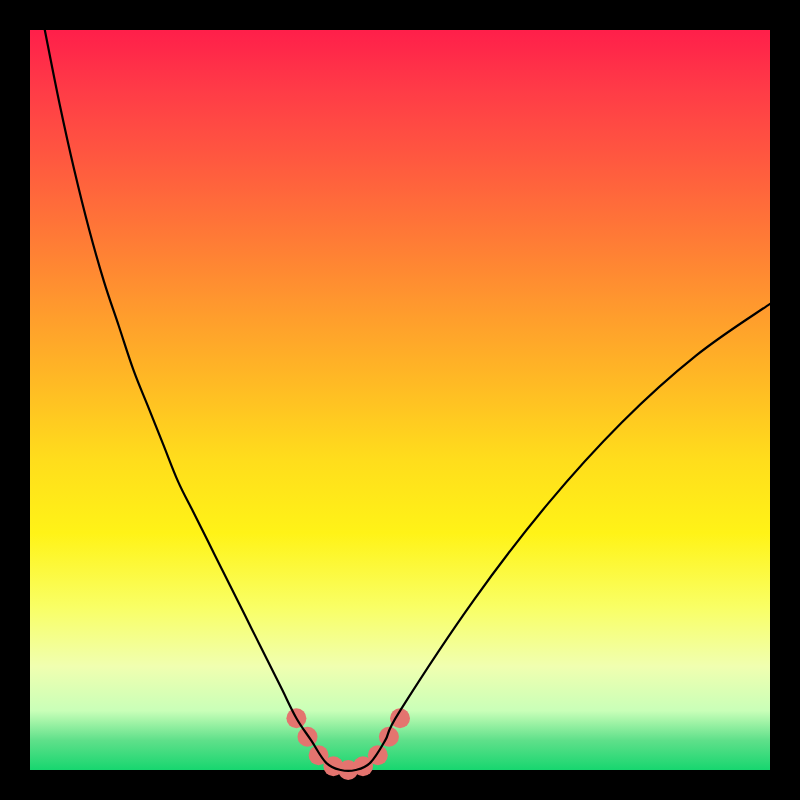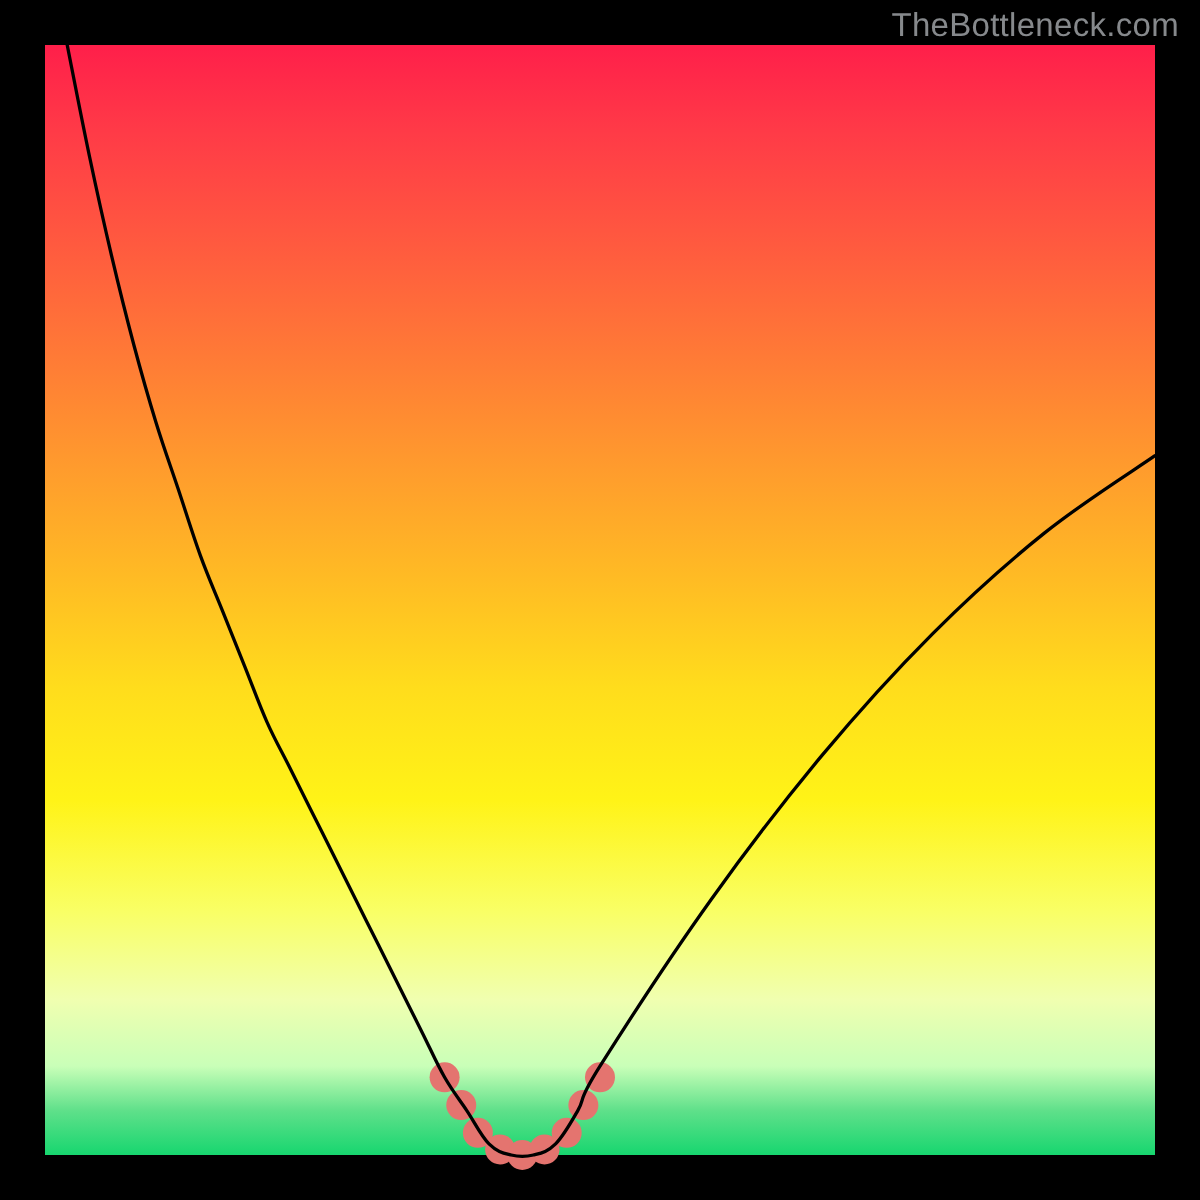--- a/index.html
+++ b/index.html
@@ -56,21 +56,20 @@
     font-size: 22px;
     font-weight: 500;
     letter-spacing: 0.2px;
     user-select: none;
   }
 </style>
 </head>
 <body>
 
 <div class="stage">
-  <div class="watermark">TheBottleneck.com</div>
   <div class="plot">
     <svg class="overlay" viewBox="0 0 740 740" preserveAspectRatio="none">
       <g>
           <circle cx="266.40" cy="688.20" r="10" fill="#e4746f"></circle>
           <circle cx="277.50" cy="706.70" r="10" fill="#e4746f"></circle>
           <circle cx="288.60" cy="725.20" r="10" fill="#e4746f"></circle>
           <circle cx="303.40" cy="736.30" r="10" fill="#e4746f"></circle>
           <circle cx="318.20" cy="740.00" r="10" fill="#e4746f"></circle>
           <circle cx="333.00" cy="736.30" r="10" fill="#e4746f"></circle>
           <circle cx="347.80" cy="725.20" r="10" fill="#e4746f"></circle>

